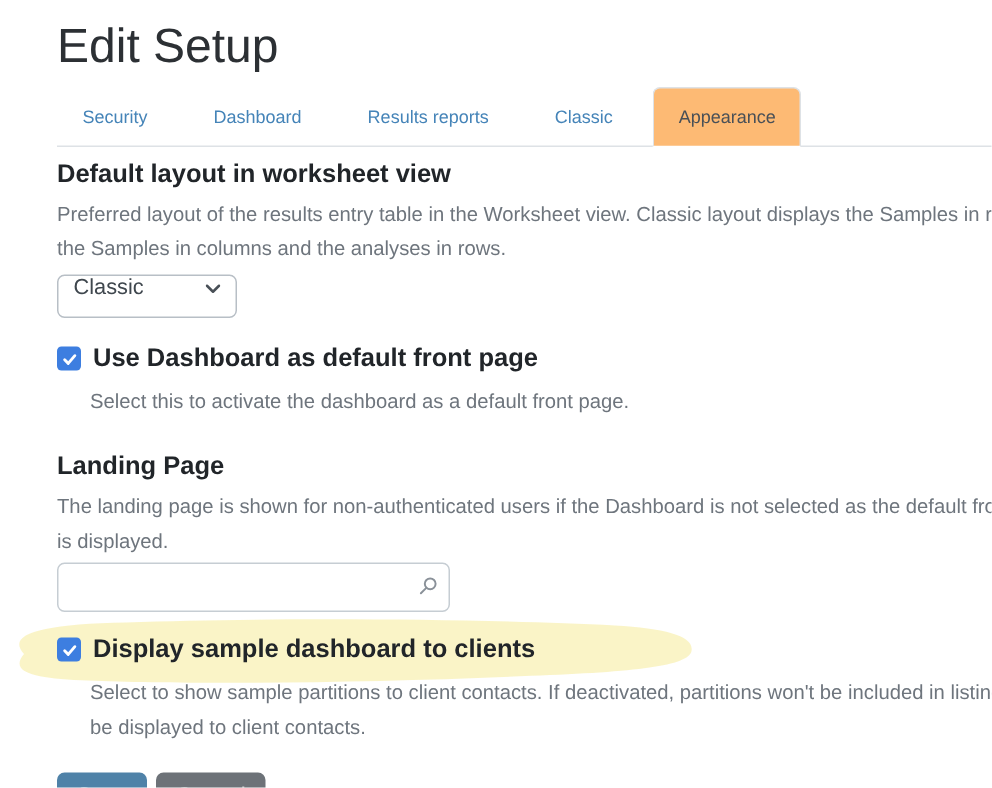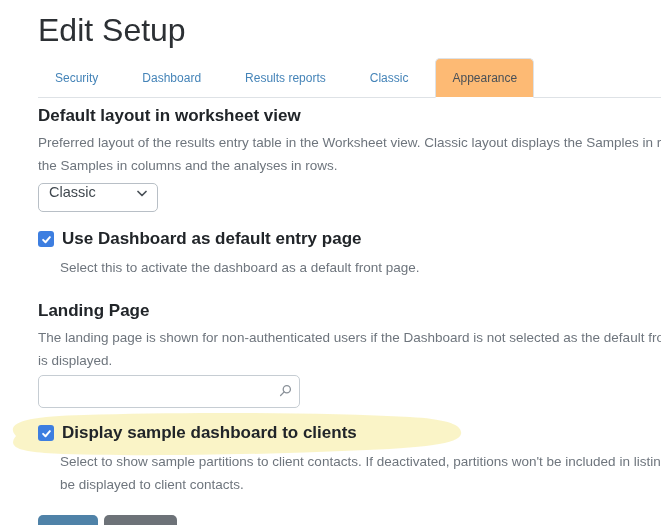--- a/index.html
+++ b/index.html
@@ -162,21 +162,21 @@
     </div>
   </div>
 
   <div class="check-section">
     <div class="check-row">
       <span class="checkbox">
         <svg width="11" height="11" viewBox="0 0 12 12">
             <path d="M2.3 6.4 L4.9 9 L9.7 3.4" fill="none" stroke="#ffffff" stroke-width="2.1" stroke-linecap="round" stroke-linejoin="round"></path>
           </svg>
       </span>
-      <span class="check-label">Use Dashboard as default entry page</span>
+      <span class="check-label">Use Dashboard as default front page</span>
     </div>
     <p class="desc check-desc">Select this to activate the dashboard as a default front page.</p>
   </div>
 
   <div class="check-section" style="margin-top:22px;">
     <div class="section-heading">Landing Page</div>
     <p class="desc">The landing page is shown for non-authenticated users if the Dashboard is not selected as the default front page. If no landing page is selected, the default frontpage</p>
     <p class="desc">is displayed.</p>
     <div class="search-box">
       <input type="text" placeholder="" style="">

